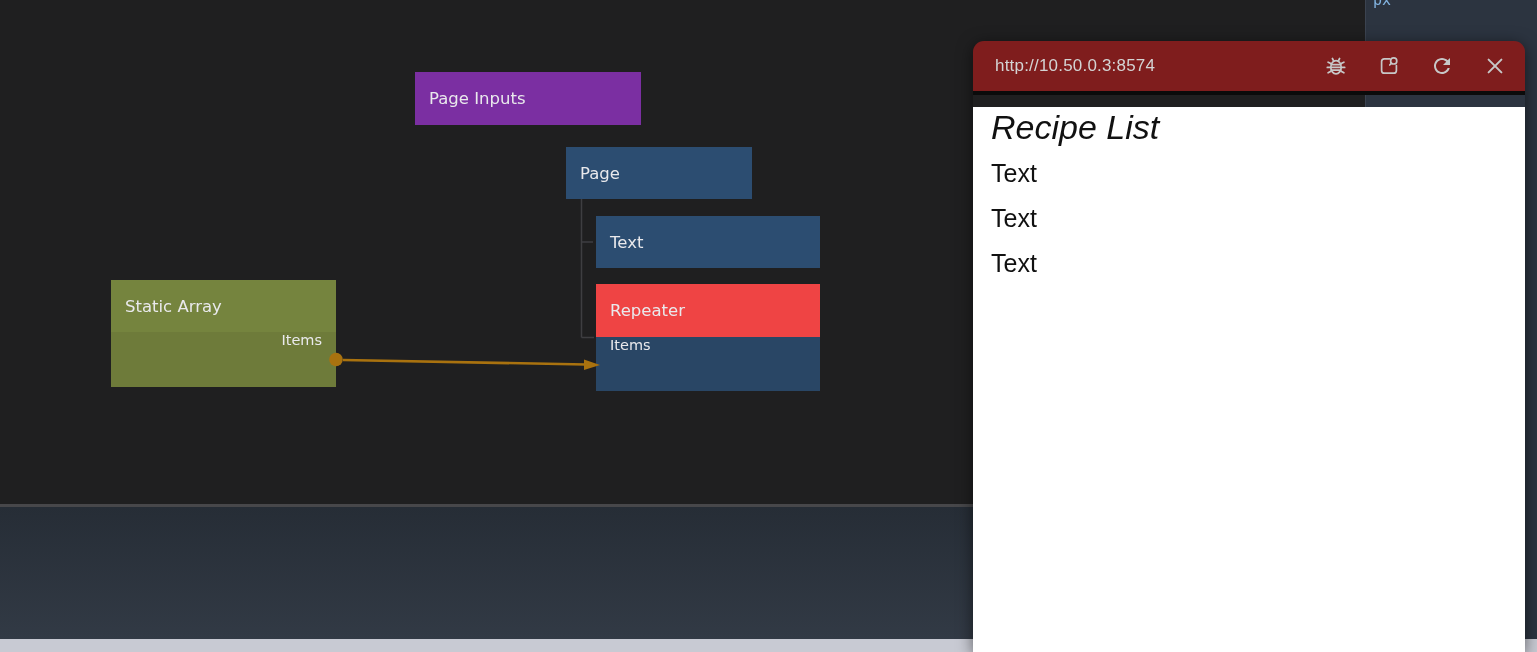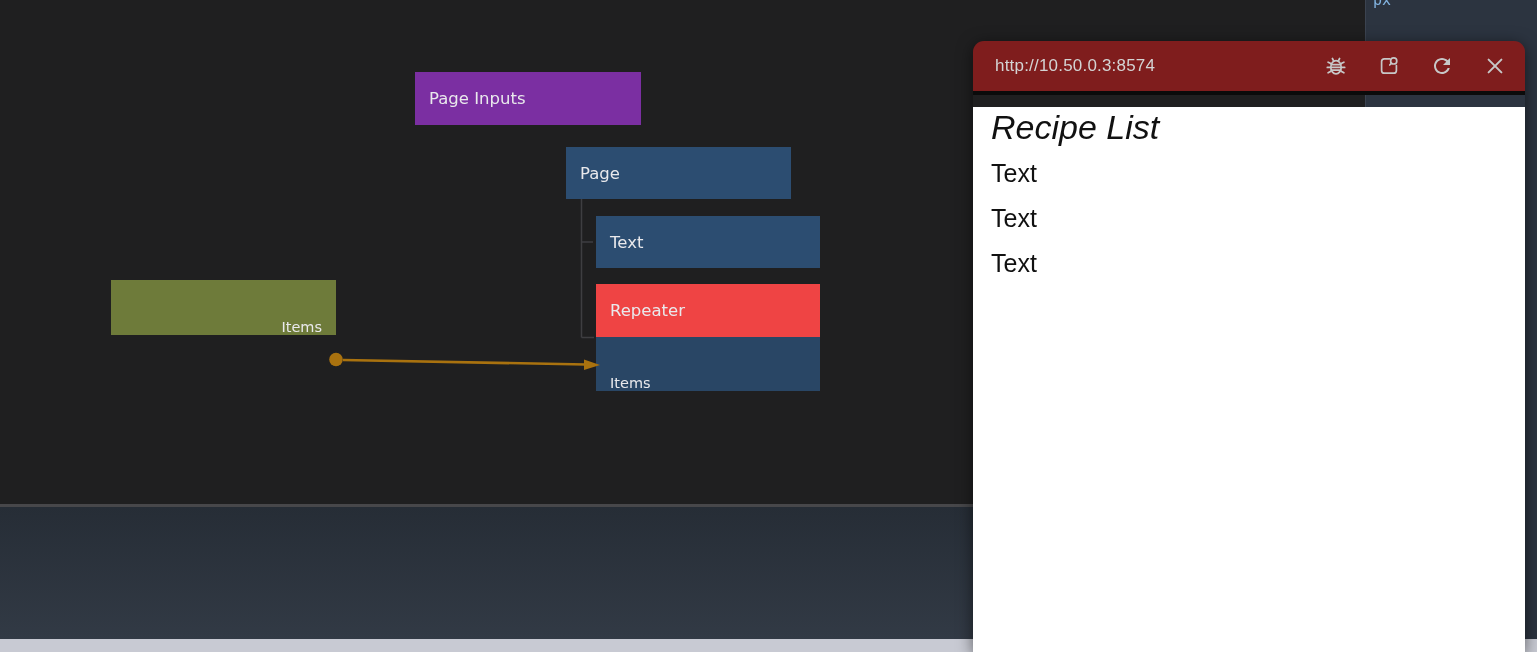--- a/index.html
+++ b/index.html
@@ -5,24 +5,24 @@
   html,body{margin:0;padding:0;}
   body{
     width:1537px;height:652px;overflow:hidden;position:relative;
     background:#1f1f20;
     font-family:"DejaVu Sans","Liberation Sans",sans-serif;
   }
   
   .canvas{position:absolute;inset:0;background:#1f1f20;}
   .node{position:absolute;color:#e9e9ec;font-size:16.5px;}
   .node .hdr{display:flex;align-items:center;padding:0 14px;}
-  .node .port-row{display:flex;align-items:flex-end;padding:0 14px;font-size:14.5px;}
+  .node .port-row{display:flex;align-items:flex-start;padding:0 14px;font-size:14.5px;}
   .n-page-inputs{left:415px;top:72px;width:226px;text-align:right;}
   .n-page-inputs .hdr{height:53px;background:#7b2fa2;}
-  .n-page{left:566px;top:147px;width:225px;border-radius:25px;}
+  .n-page{left:566px;top:147px;width:186px;border-radius:25px;}
   .n-page .hdr{height:52px;background:#2c4d71;}
   .n-text{left:596px;top:216px;width:224px;}
   .n-text .hdr{height:52px;background:#2c4d71;}
   .n-repeater{left:596px;top:284px;width:224px;}
   .n-repeater .hdr{height:53px;background:#ef4444;}
   .n-repeater .port-row{height:54px;background:#294665;}
   .n-static{left:111px;top:280px;width:225px;}
   .n-static .hdr{height:52px;background:#75843e;}
   .n-static .port-row{height:55px;background:#6e7b3a;justify-content:flex-end;}
   .wires{position:absolute;inset:0;width:1537px;height:652px;pointer-events:none;}
@@ -81,20 +81,23 @@
   <div class="node n-repeater">
     <div class="hdr">
         <span>Repeater</span>
       </div>
     <div class="port-row">
       <span>Items</span>
     </div>
   </div>
 
   <div class="node n-static">
+    <div class="hdr">
+        <span>Static Array</span>
+      </div>
     <div class="port-row">
       <span>Items</span>
     </div>
   </div>
 
   <svg class="wires" viewBox="0 0 1537 652">
 
     <path d="M581.5 199 V337.5 M581.5 242 H593 M581.5 337.5 H594" stroke="#3e3e41" stroke-width="1.5" fill="none"></path>
 
     <path d="M343 360 L586 364.5" stroke="#a9720f" stroke-width="2.6" fill="none"></path>

